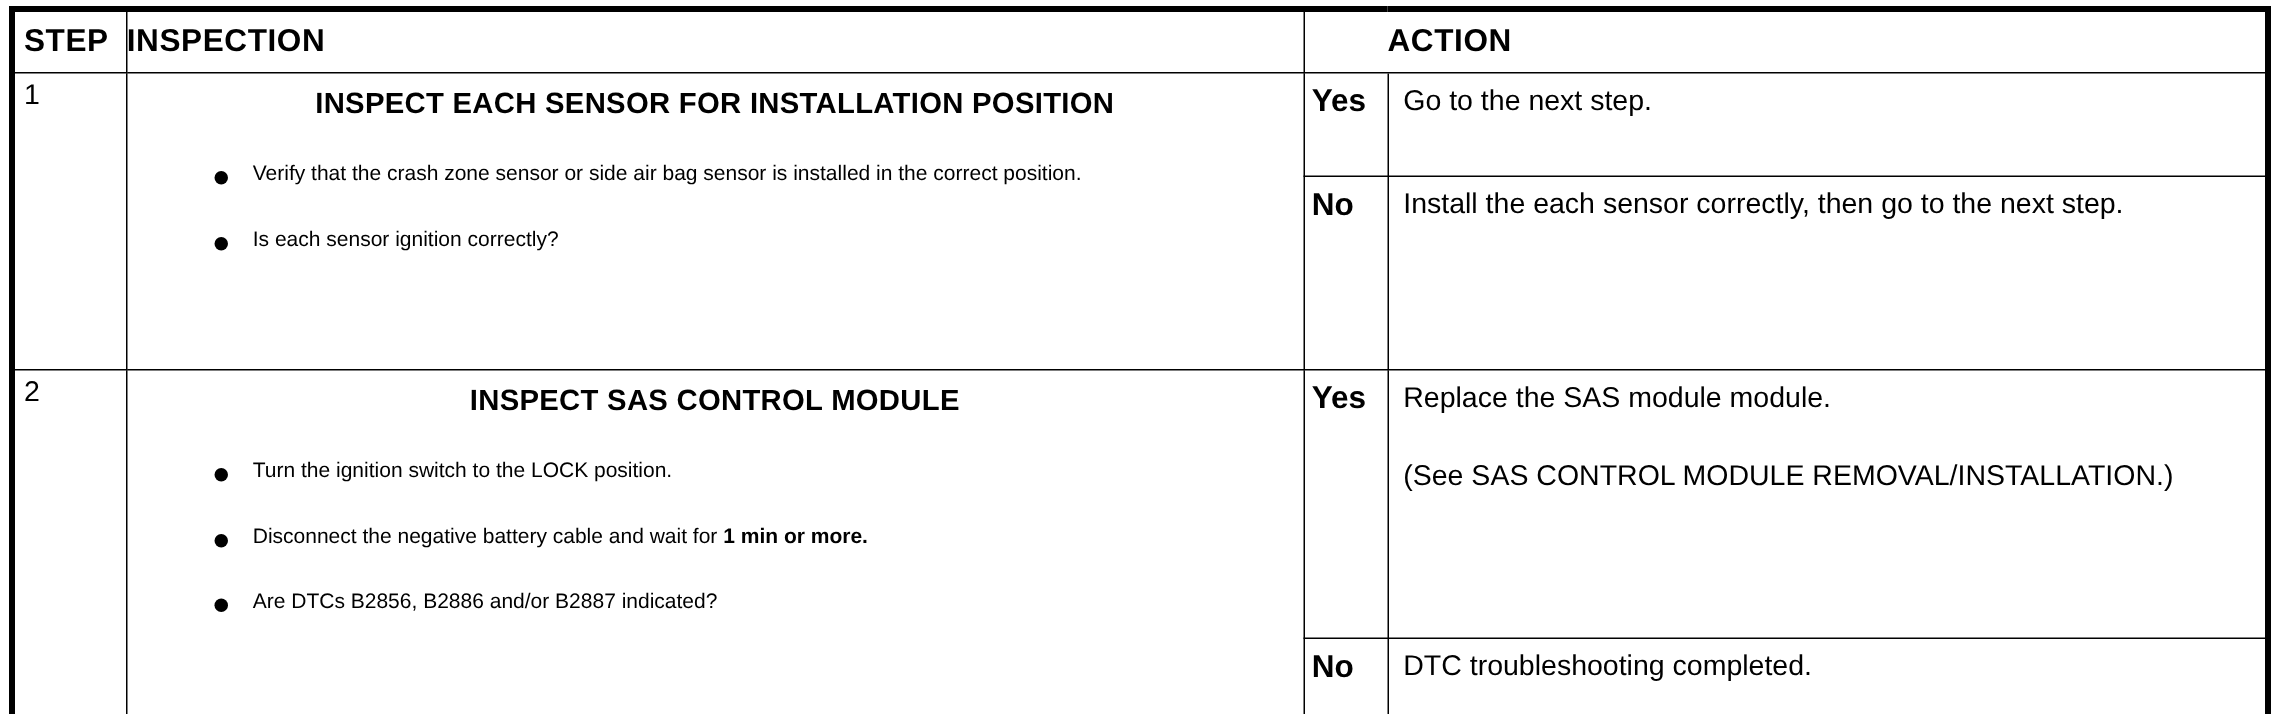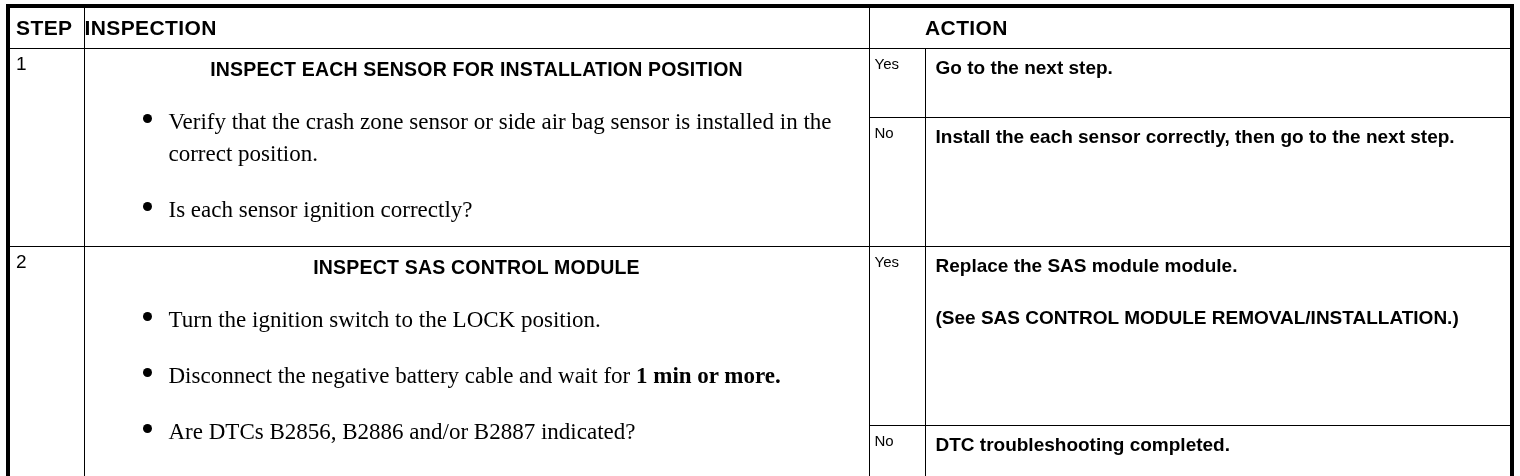--- a/index.html
+++ b/index.html
@@ -93,50 +93,50 @@
 
   ul.bullets {
     list-style: none;
     margin: 0;
     padding: 0;
   }
   ul.bullets li {
     position: relative;
     padding-left: 74px;
     margin-top: 24px;
-    font-size: 23px;
+    font-size: 14px;
     line-height: 1.38;
-    font-family: Liberation Serif, serif;
   }
   ul.bullets li .dot {
     position: absolute;
     left: 48px;
     top: 8px;
     width: 9px;
     height: 9px;
     background: #000000;
     border-radius: 50%;
   }
   ul.bullets li b { font-weight: bold; }
 
   td.yn-cell {
     vertical-align: top;
-    font-size: 15px;
+    font-size: 21px;
     padding: 6px 3px 0 5px;
     line-height: 1.2;
     white-space: nowrap;
+    font-weight: bold;
   }
 
   td.act-cell {
     vertical-align: top;
     font-size: 19px;
     padding: 6px 8px 6px 10px;
     line-height: 1.35;
   }
-  .act-line { margin: 0; font-weight: bold; }
+  .act-line { margin: 0; }
   .act-gap  { margin-top: 26px; }
 
   
   tr.r1-yes td { height: 56px; }
   tr.r1-no  td { height: 116px; }
   tr.r2-yes td { height: 166px; }
   tr.r2-no  td { height: 56px; }
 </style>
 </head>
 <body>

